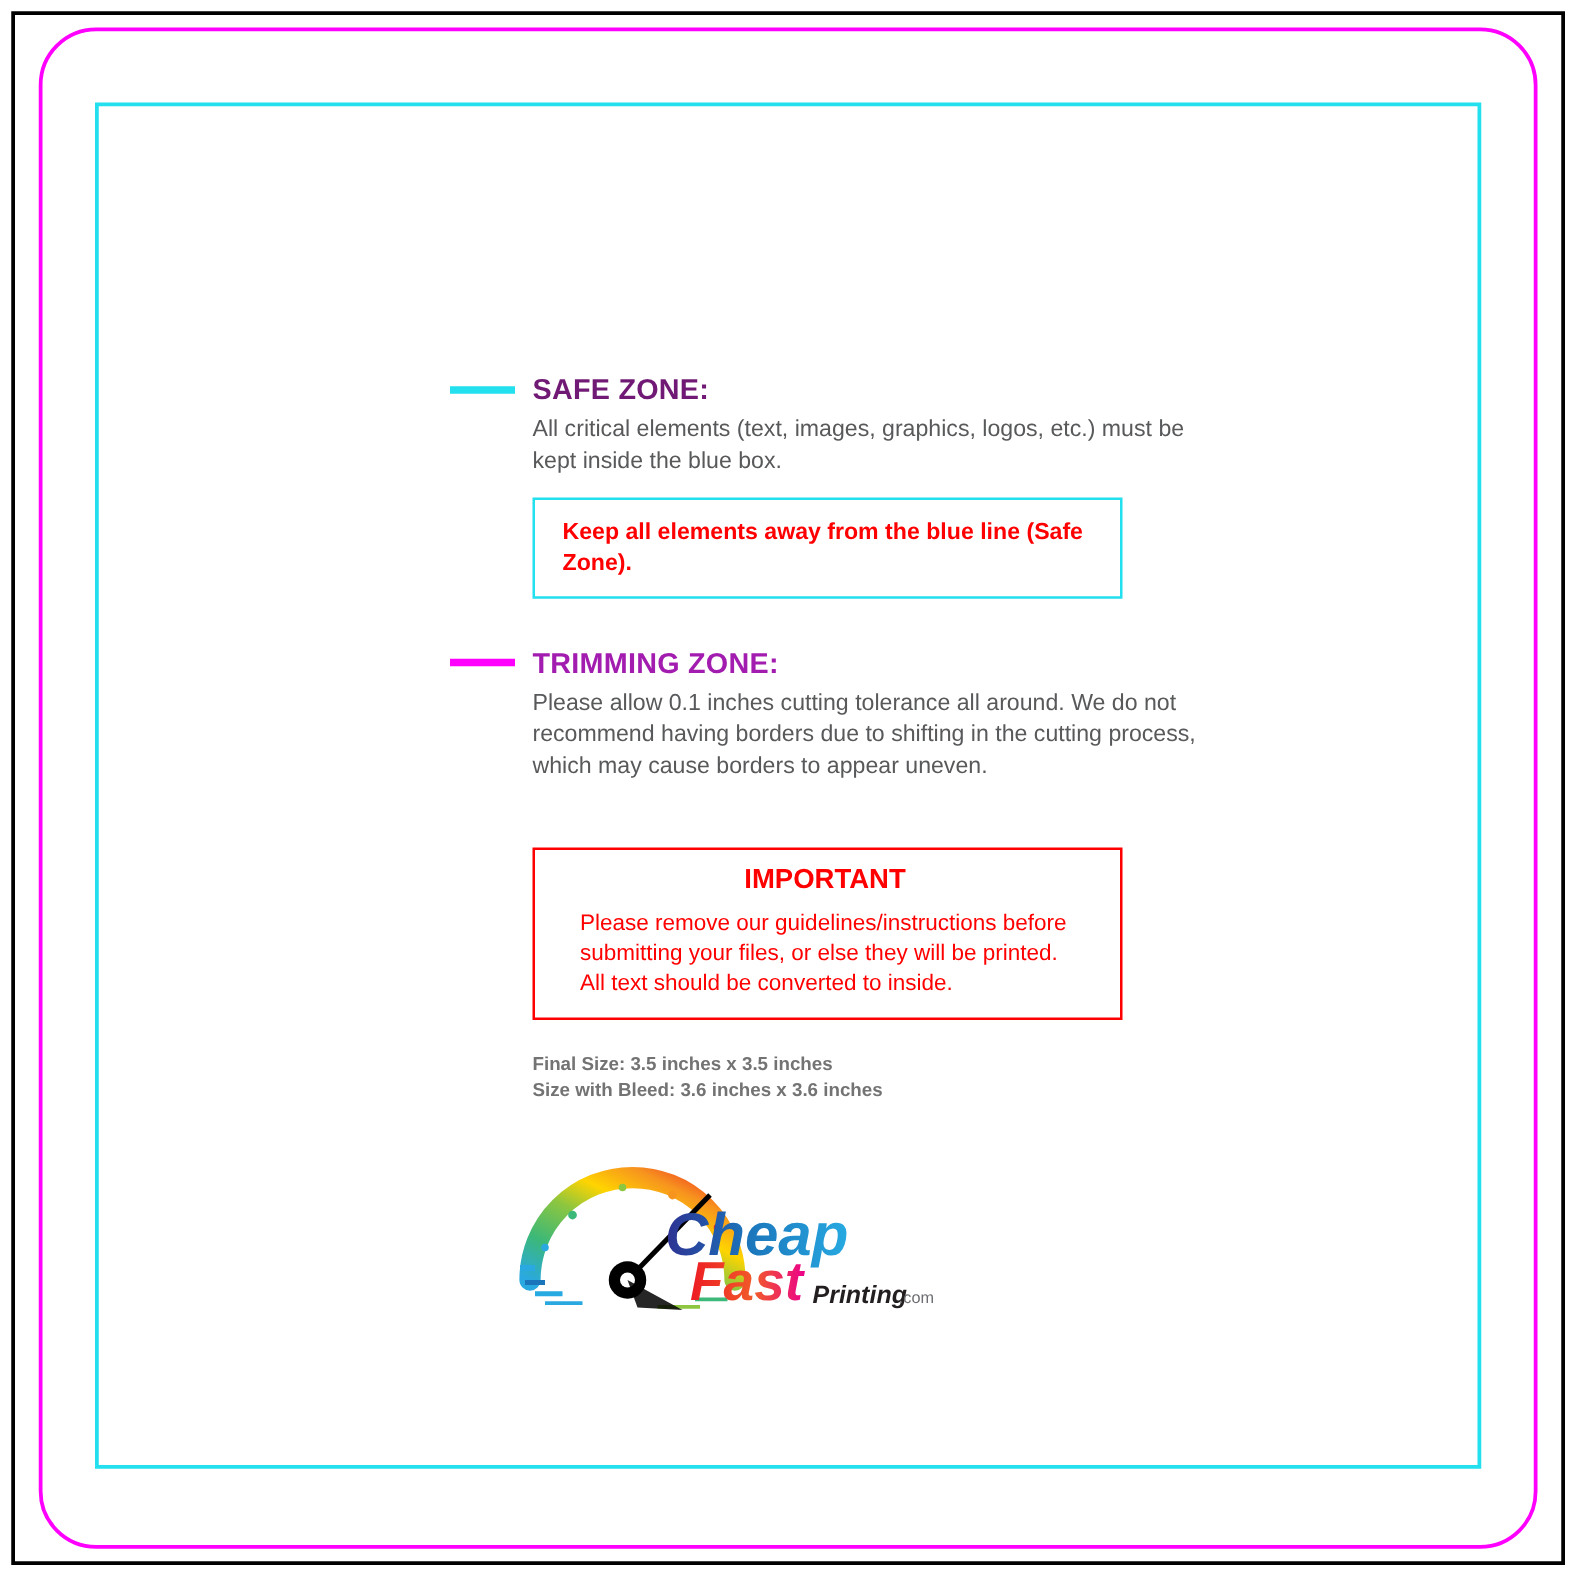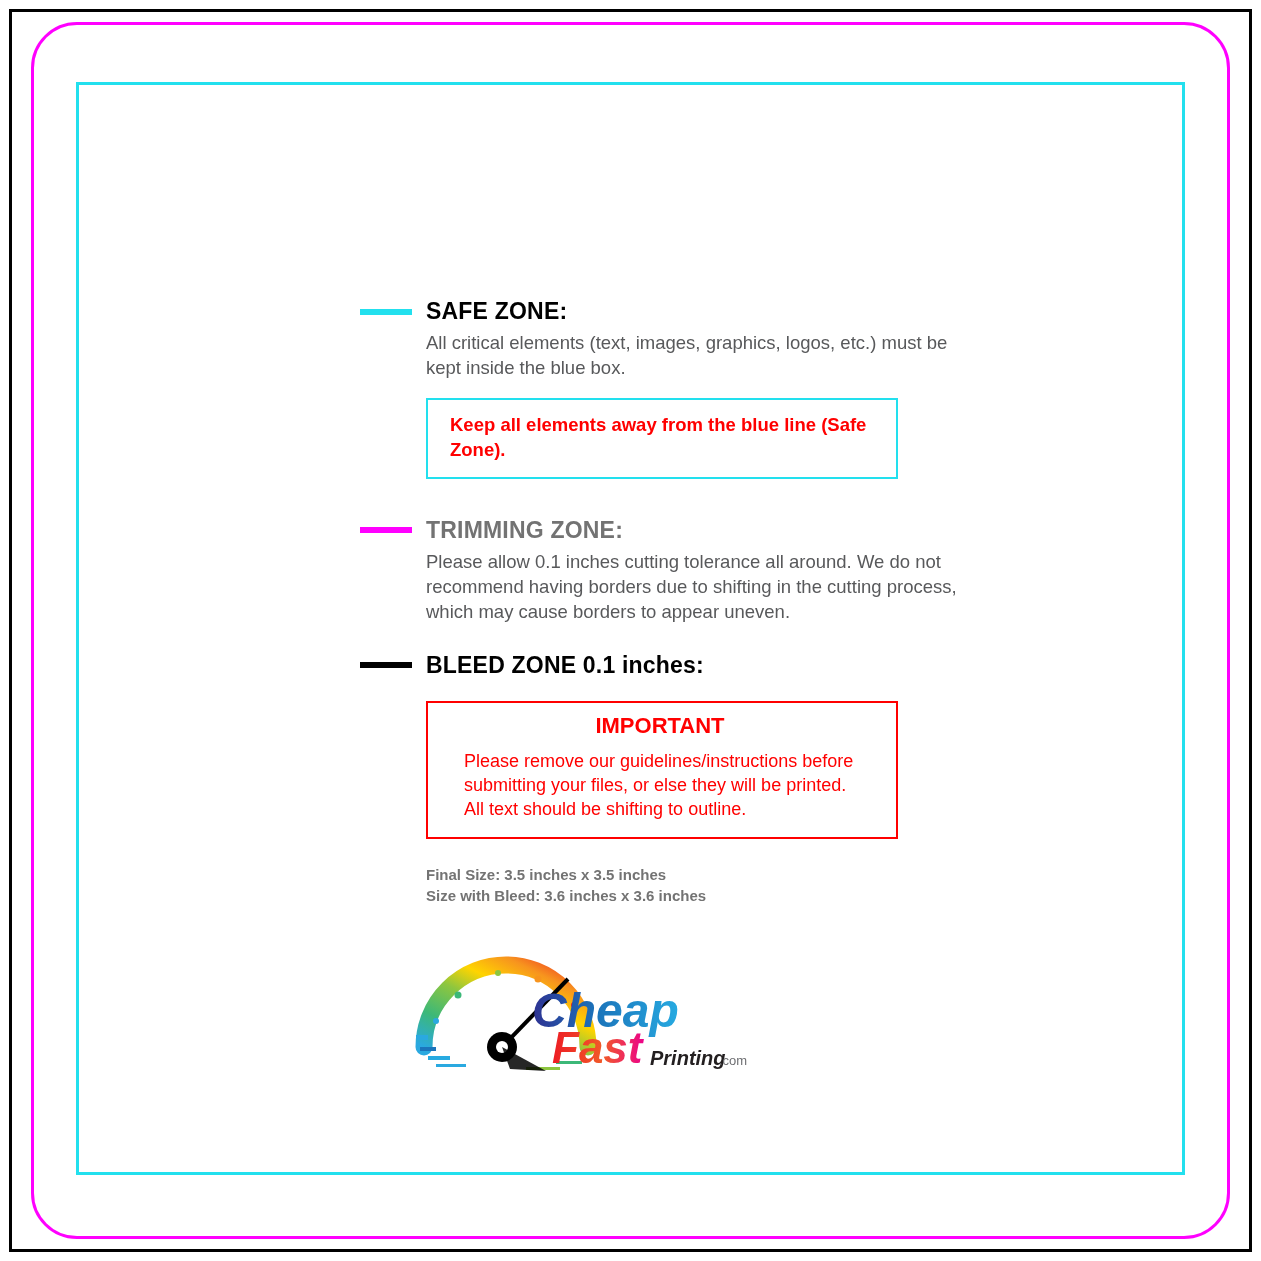--- a/index.html
+++ b/index.html
@@ -71,22 +71,22 @@
   .swatch.cyan  { border-top-color: #22e0ee; }
   .swatch.magenta { border-top-color: #ff00ff; }
   .swatch.black { border-top-color: #000000; }
 
   .head {
     font-size: 23px;
     font-weight: bold;
     letter-spacing: 0.2px;
     line-height: 1;
   }
-  .head.cyan { color: #000000; }
-  .head.magenta { color: #737373; }
+  .head.cyan { color: #701a75; }
+  .head.magenta { color: #a21caf; }
   .head.black { color: #000000; }
 
   .body-text {
     margin: 7px 0 0 66px;
     font-size: 18.5px;
     line-height: 1.36;
     color: #58595b;
   }
 
   .callout-blue {
@@ -168,32 +168,28 @@
     <div class="legend-row">
       <span class="swatch magenta"></span>
       <span class="head magenta">TRIMMING ZONE:</span>
     </div>
     <div class="body-text">Please allow 0.1 inches cutting tolerance all around. We do not recommend having borders due to shifting in the cutting process, which may cause borders to appear uneven.</div>
   </div>
 
   <div class="gap-2"></div>
 
   <div class="section">
-    <div class="legend-row">
-      <span class="swatch black"></span>
-      <span class="head black">BLEED ZONE 0.1 inches:</span>
-    </div>
   </div>
 
   <div class="callout-red">
     <div class="title">IMPORTANT</div>
     <div class="lines">
       <div>Please remove our guidelines/instructions before</div>
       <div>submitting your files, or else they will be printed.</div>
-      <div>All text should be shifting to outline.</div>
+      <div>All text should be converted to inside.</div>
     </div>
   </div>
 
   <div class="sizes">
     <div>Final Size: 3.5 inches x 3.5 inches</div>
     <div>Size with Bleed: 3.6 inches x 3.6 inches</div>
   </div>
 
   <div class="logo-wrap">
     <svg width="360" height="140" viewBox="0 0 360 140">

